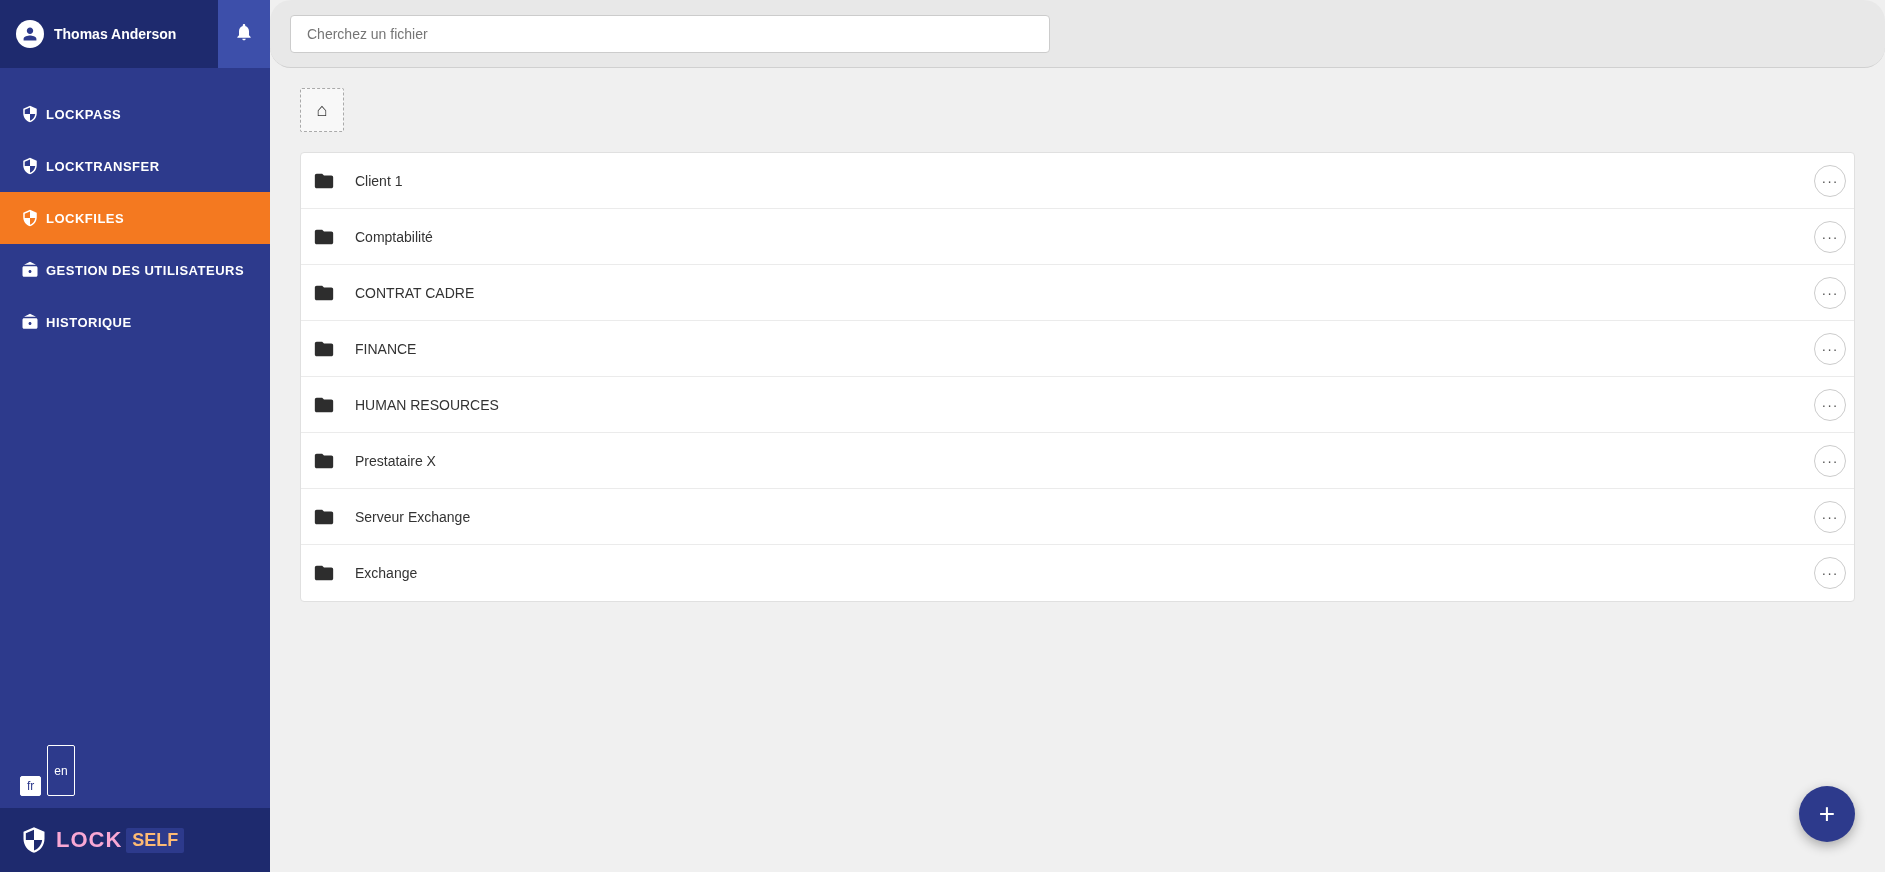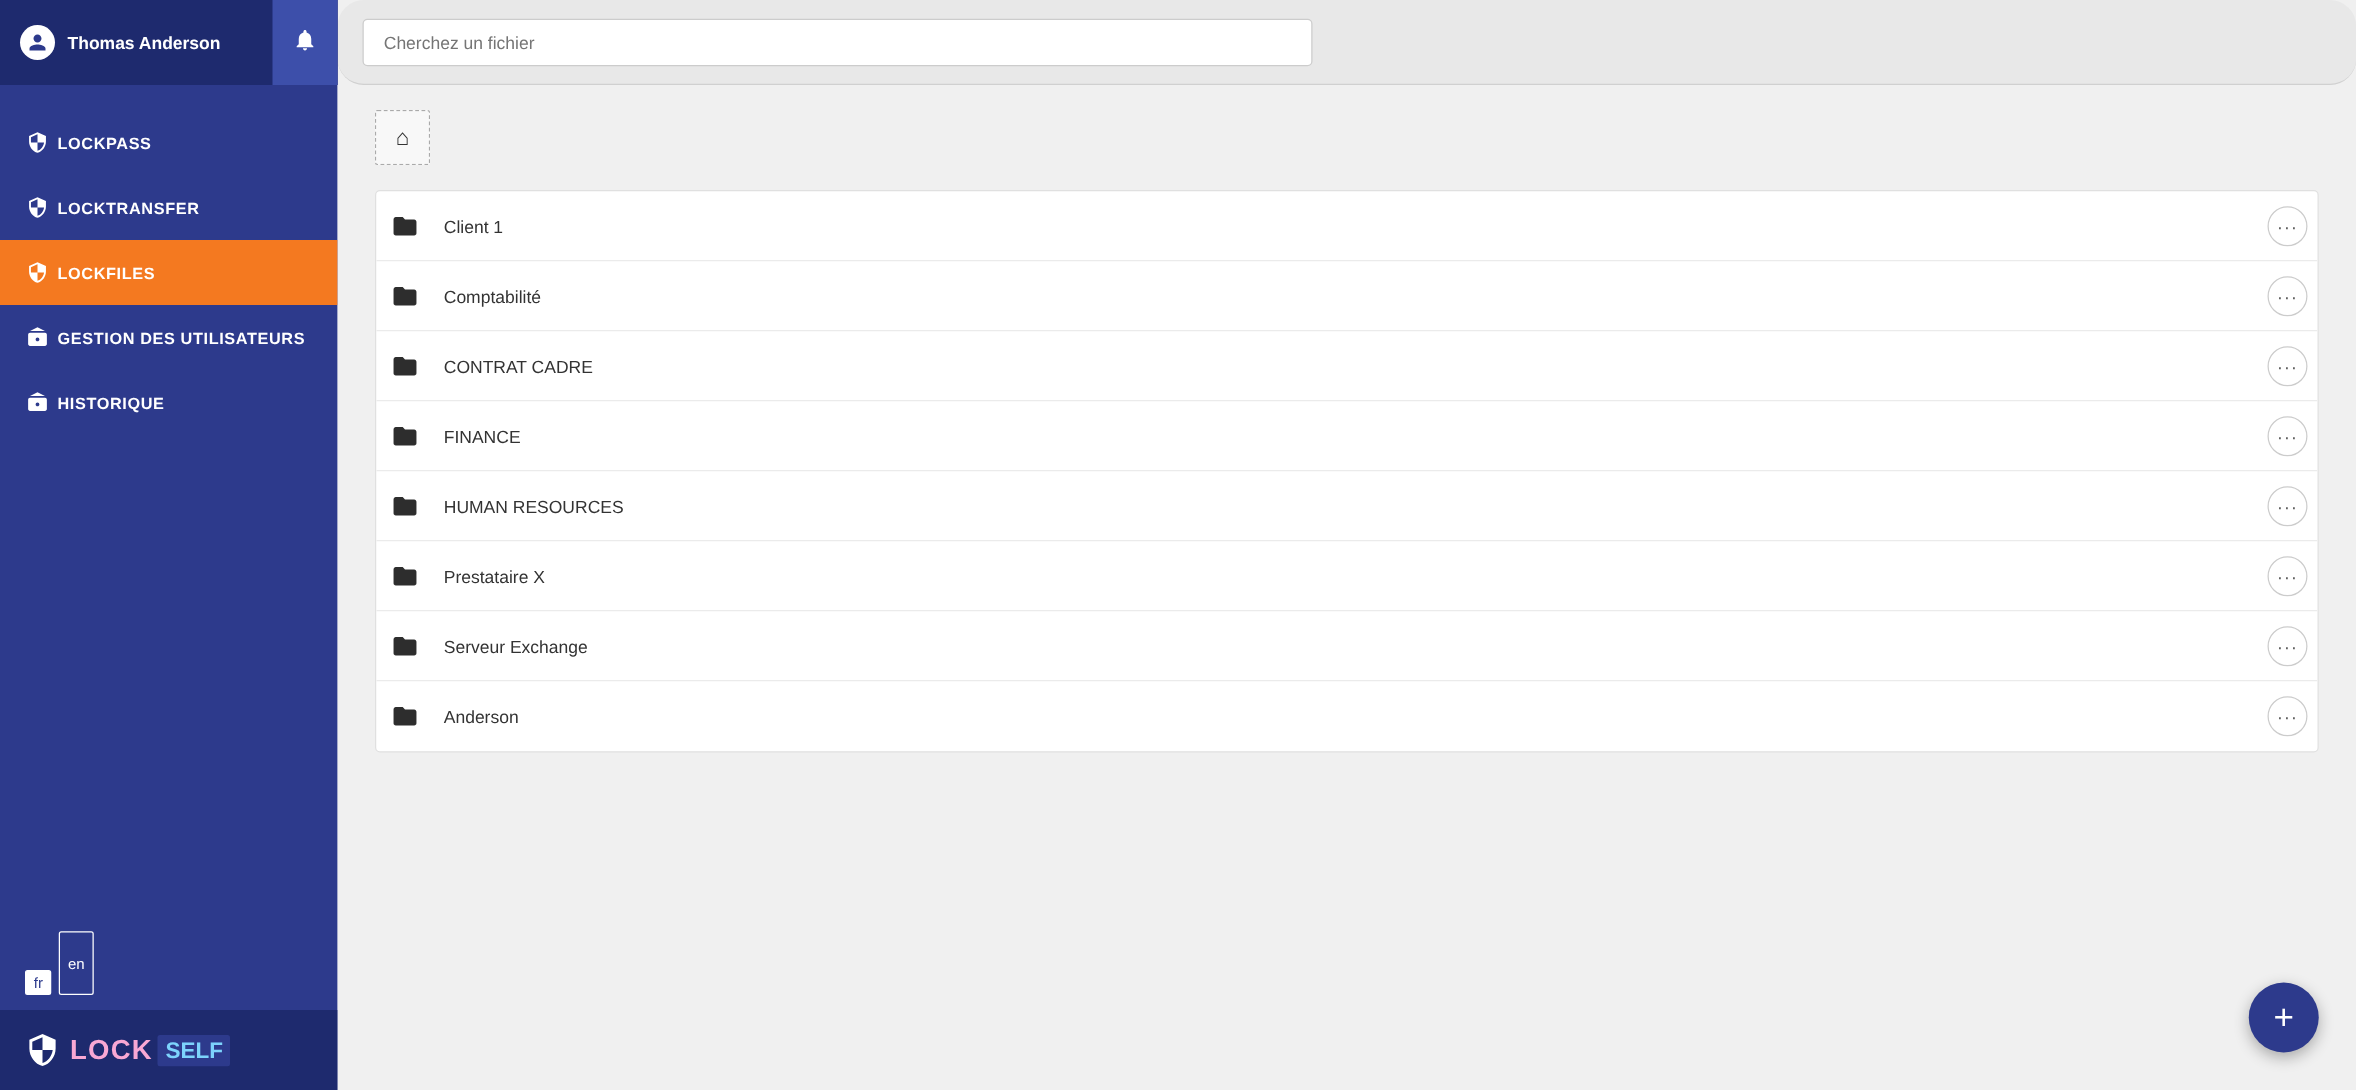--- a/index.html
+++ b/index.html
@@ -137,21 +137,21 @@
 
     .sidebar-logo .logo-text {
       color: #f9a8d4;
       font-size: 22px;
       font-weight: 700;
       letter-spacing: 1px;
     }
 
     .sidebar-logo .logo-self {
       background: #2d3a8c;
-      color: #7dd3fc;
+      color: #fdba74;
       font-size: 18px;
       font-weight: 700;
       padding: 2px 6px;
       border-radius: 2px;
     }
 
     
     #main {
       flex: 1;
       display: flex;
@@ -450,21 +450,21 @@
         <span class="folder-name">Serveur Exchange</span>
         <button class="folder-more">···</button>
       </div>
 
       <div class="folder-item">
         <span class="folder-icon">
           <svg viewBox="0 0 24 24" fill="#2d2d2d">
               <path d="M10 4H4c-1.1 0-2 .9-2 2v12c0 1.1.9 2 2 2h16c1.1 0 2-.9 2-2V8c0-1.1-.9-2-2-2h-8l-2-2z"></path>
             </svg>
         </span>
-        <span class="folder-name">Anderson</span>
+        <span class="folder-name">Exchange</span>
         <button class="folder-more">···</button>
       </div>
 
     </div>
   </div>
 </div>
 
 <button class="fab-button">+</button>
 
 </body></html>

